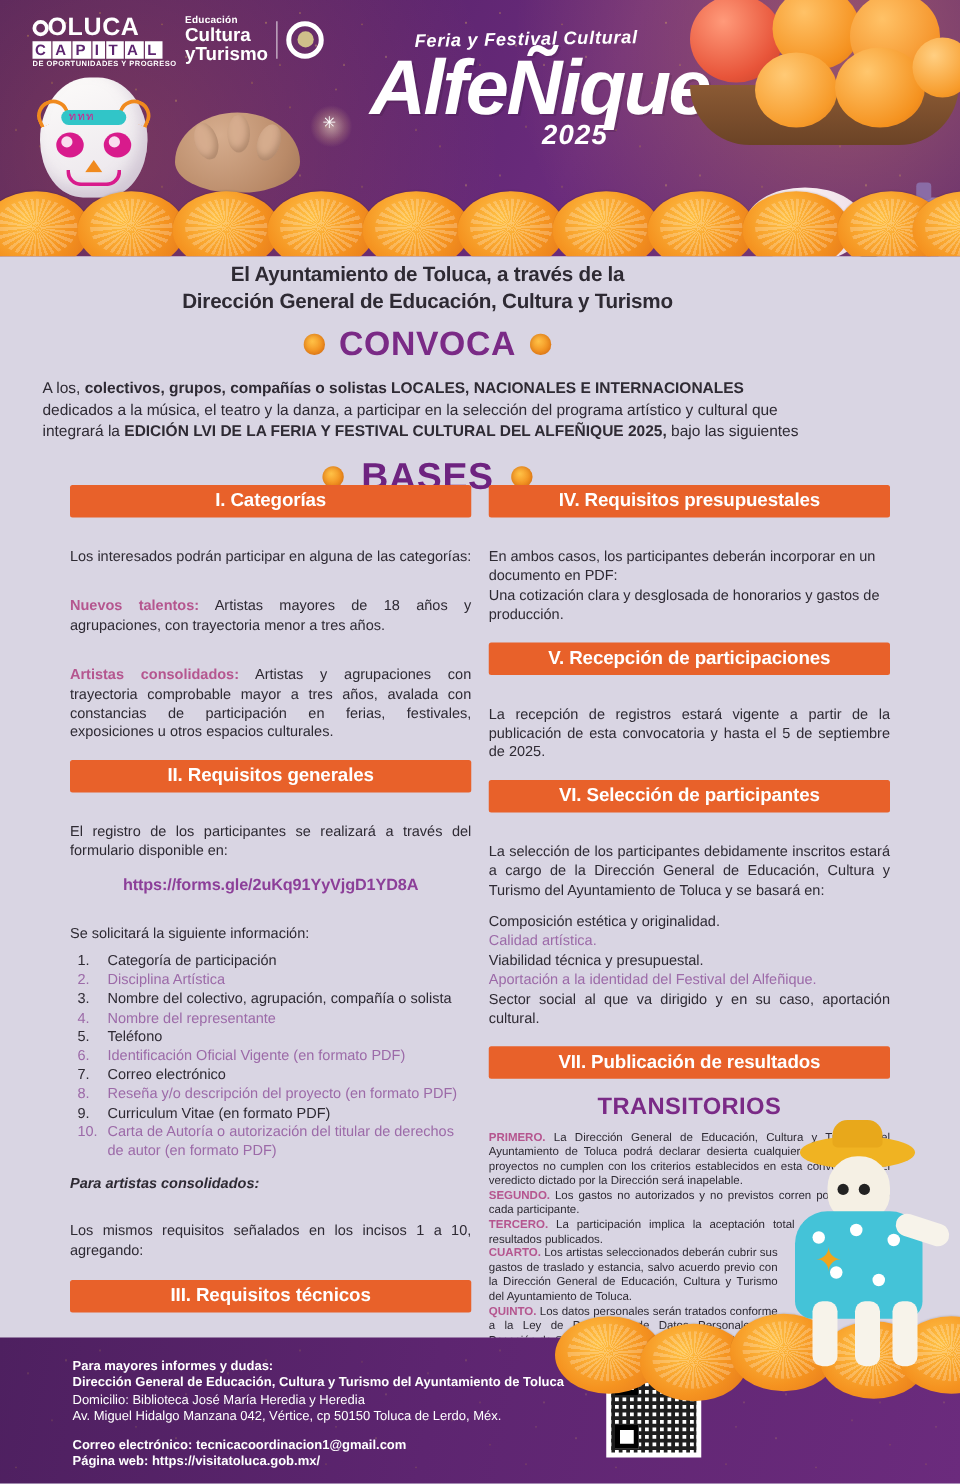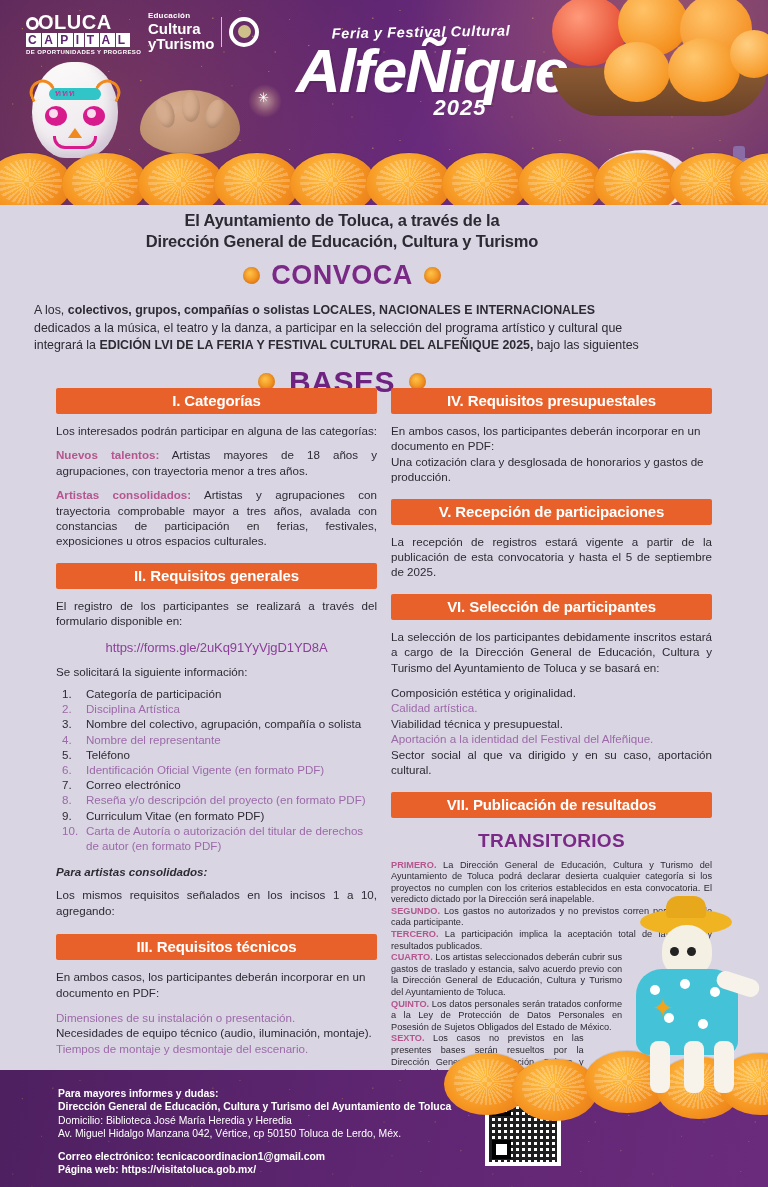--- a/index.html
+++ b/index.html
@@ -117,25 +117,25 @@
   .intro p b { font-weight:bold; }
 
   .bases-row { display:flex; align-items:center; justify-content:center; gap:14px; margin-top:10px; }
   .bases { font-size:30px; font-weight:bold; color:#6e2380; letter-spacing:.5px; }
 
   
   .cols { position:absolute; top:388px; left:0; width:768px; display:flex; gap:14px; padding:0 56px; }
   .col { width:332px; }
   .sec-head { background:#e8612a; color:#fff; font-size:15px; font-weight:bold; text-align:center;
     padding:4px 0 5px; border-radius:2px; letter-spacing:-.1px; }
-  .body-txt { font-size:11.6px; line-height:15.4px; color:#2e2a33; text-align:justify; margin-top:9px; }
+  .body-txt { font-size:11.6px; line-height:15.4px; color:#2e2a33; text-align:justify; margin-top:24px; }
   .body-txt.nj { text-align:left; }
   .lbl-pink { color:#b5568f; font-weight:bold; }
   .gap { height:10px; }
-  .url { text-align:center; font-size:13px; font-weight:normal; color:#8c3f99; margin:11px 0 0; letter-spacing:-.1px; }
+  .url { text-align:center; font-size:13px; font-weight:bold; color:#8c3f99; margin:11px 0 0; letter-spacing:-.1px; }
   ol.req { list-style:none; margin-top:7px; }
   ol.req li { font-size:11.6px; line-height:15.2px; color:#2e2a33; padding-left:30px; position:relative; }
   ol.req li span.n { position:absolute; left:6px; width:22px; }
   ol.req li.alt, ol.req li.alt span.n { color:#9c6aa8; }
   .small-head { font-size:11.6px; font-weight:bold; color:#2e2a33; margin-top:12px;font-style:italic; }
   .tline { font-size:11.6px; line-height:15.4px; color:#2e2a33; }
   .tline.alt { color:#9c6aa8; }
 
   .transitorios { text-align:center; font-size:19px; font-weight:bold; color:#7a2a86; margin-top:12px; letter-spacing:.3px; }
   .trans-body { font-size:9.2px; line-height:11.6px; color:#2e2a33; text-align:justify; margin-top:8px; }

